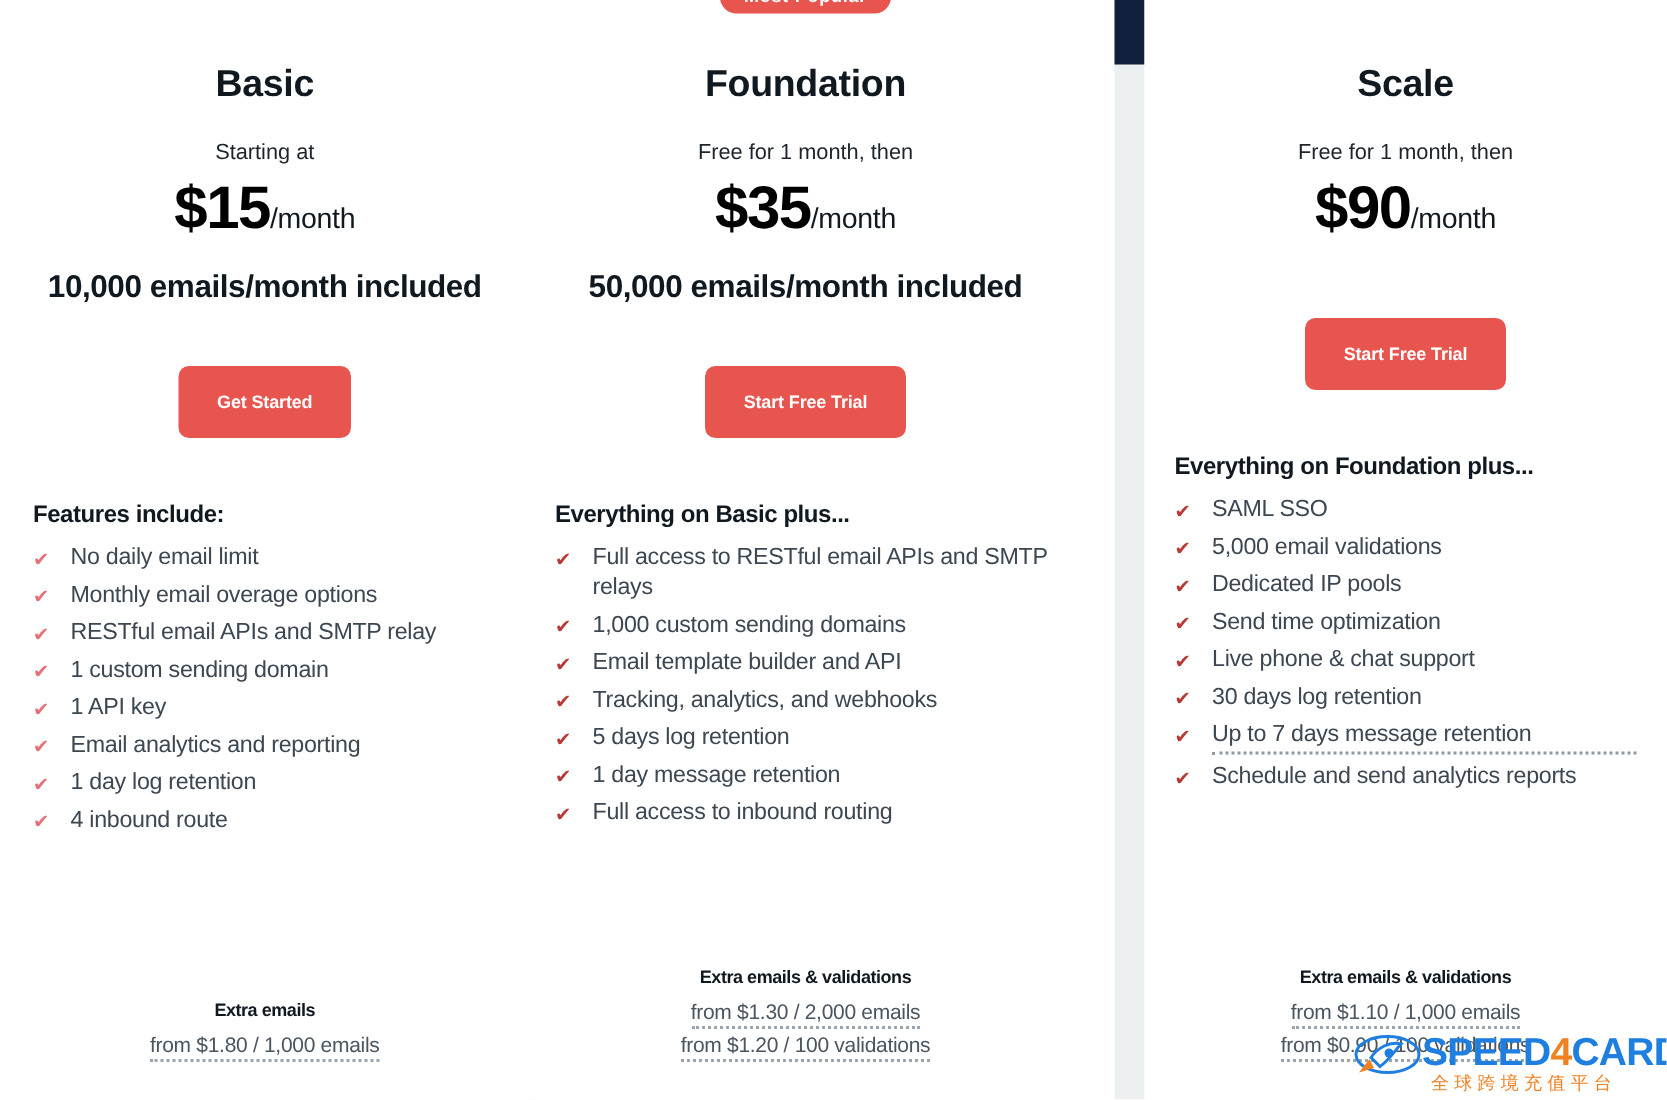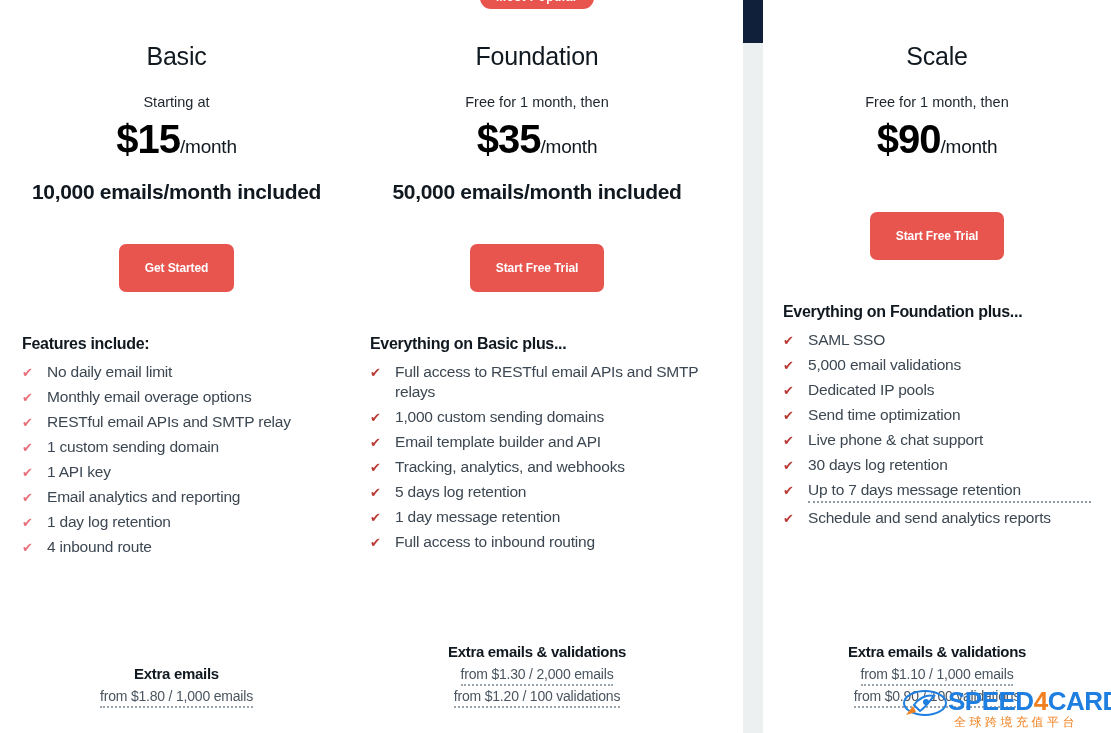--- a/index.html
+++ b/index.html
@@ -68,21 +68,21 @@
     padding: 4px 16px 5px;
     border-radius: 11px;
     white-space: nowrap;
     line-height: 14px;
     z-index: 4;
   }
 
   .plan-name {
     text-align: center;
     font-size: 25px;
-    font-weight: normal;
+    font-weight: bold;
     color: #101820;
     letter-spacing: -0.2px;
     margin: 0;
     padding-top: 42px;
     line-height: 28px;
   }
 
   .price-intro {
     text-align: center;
     font-size: 14.5px;
@@ -185,21 +185,21 @@
 
   
   .extras {
     position: absolute;
     left: 0;
     right: 0;
     bottom: 28px;
     text-align: center;
   }
   .extras-title {
-    font-size: 15px;
+    font-size: 12px;
     font-weight: bold;
     color: #101820;
     letter-spacing: -0.3px;
     line-height: 19px;
   }
   .extras-line {
     font-size: 14px;
     color: #4a5560;
     margin-top: 5px;
     line-height: 17px;

